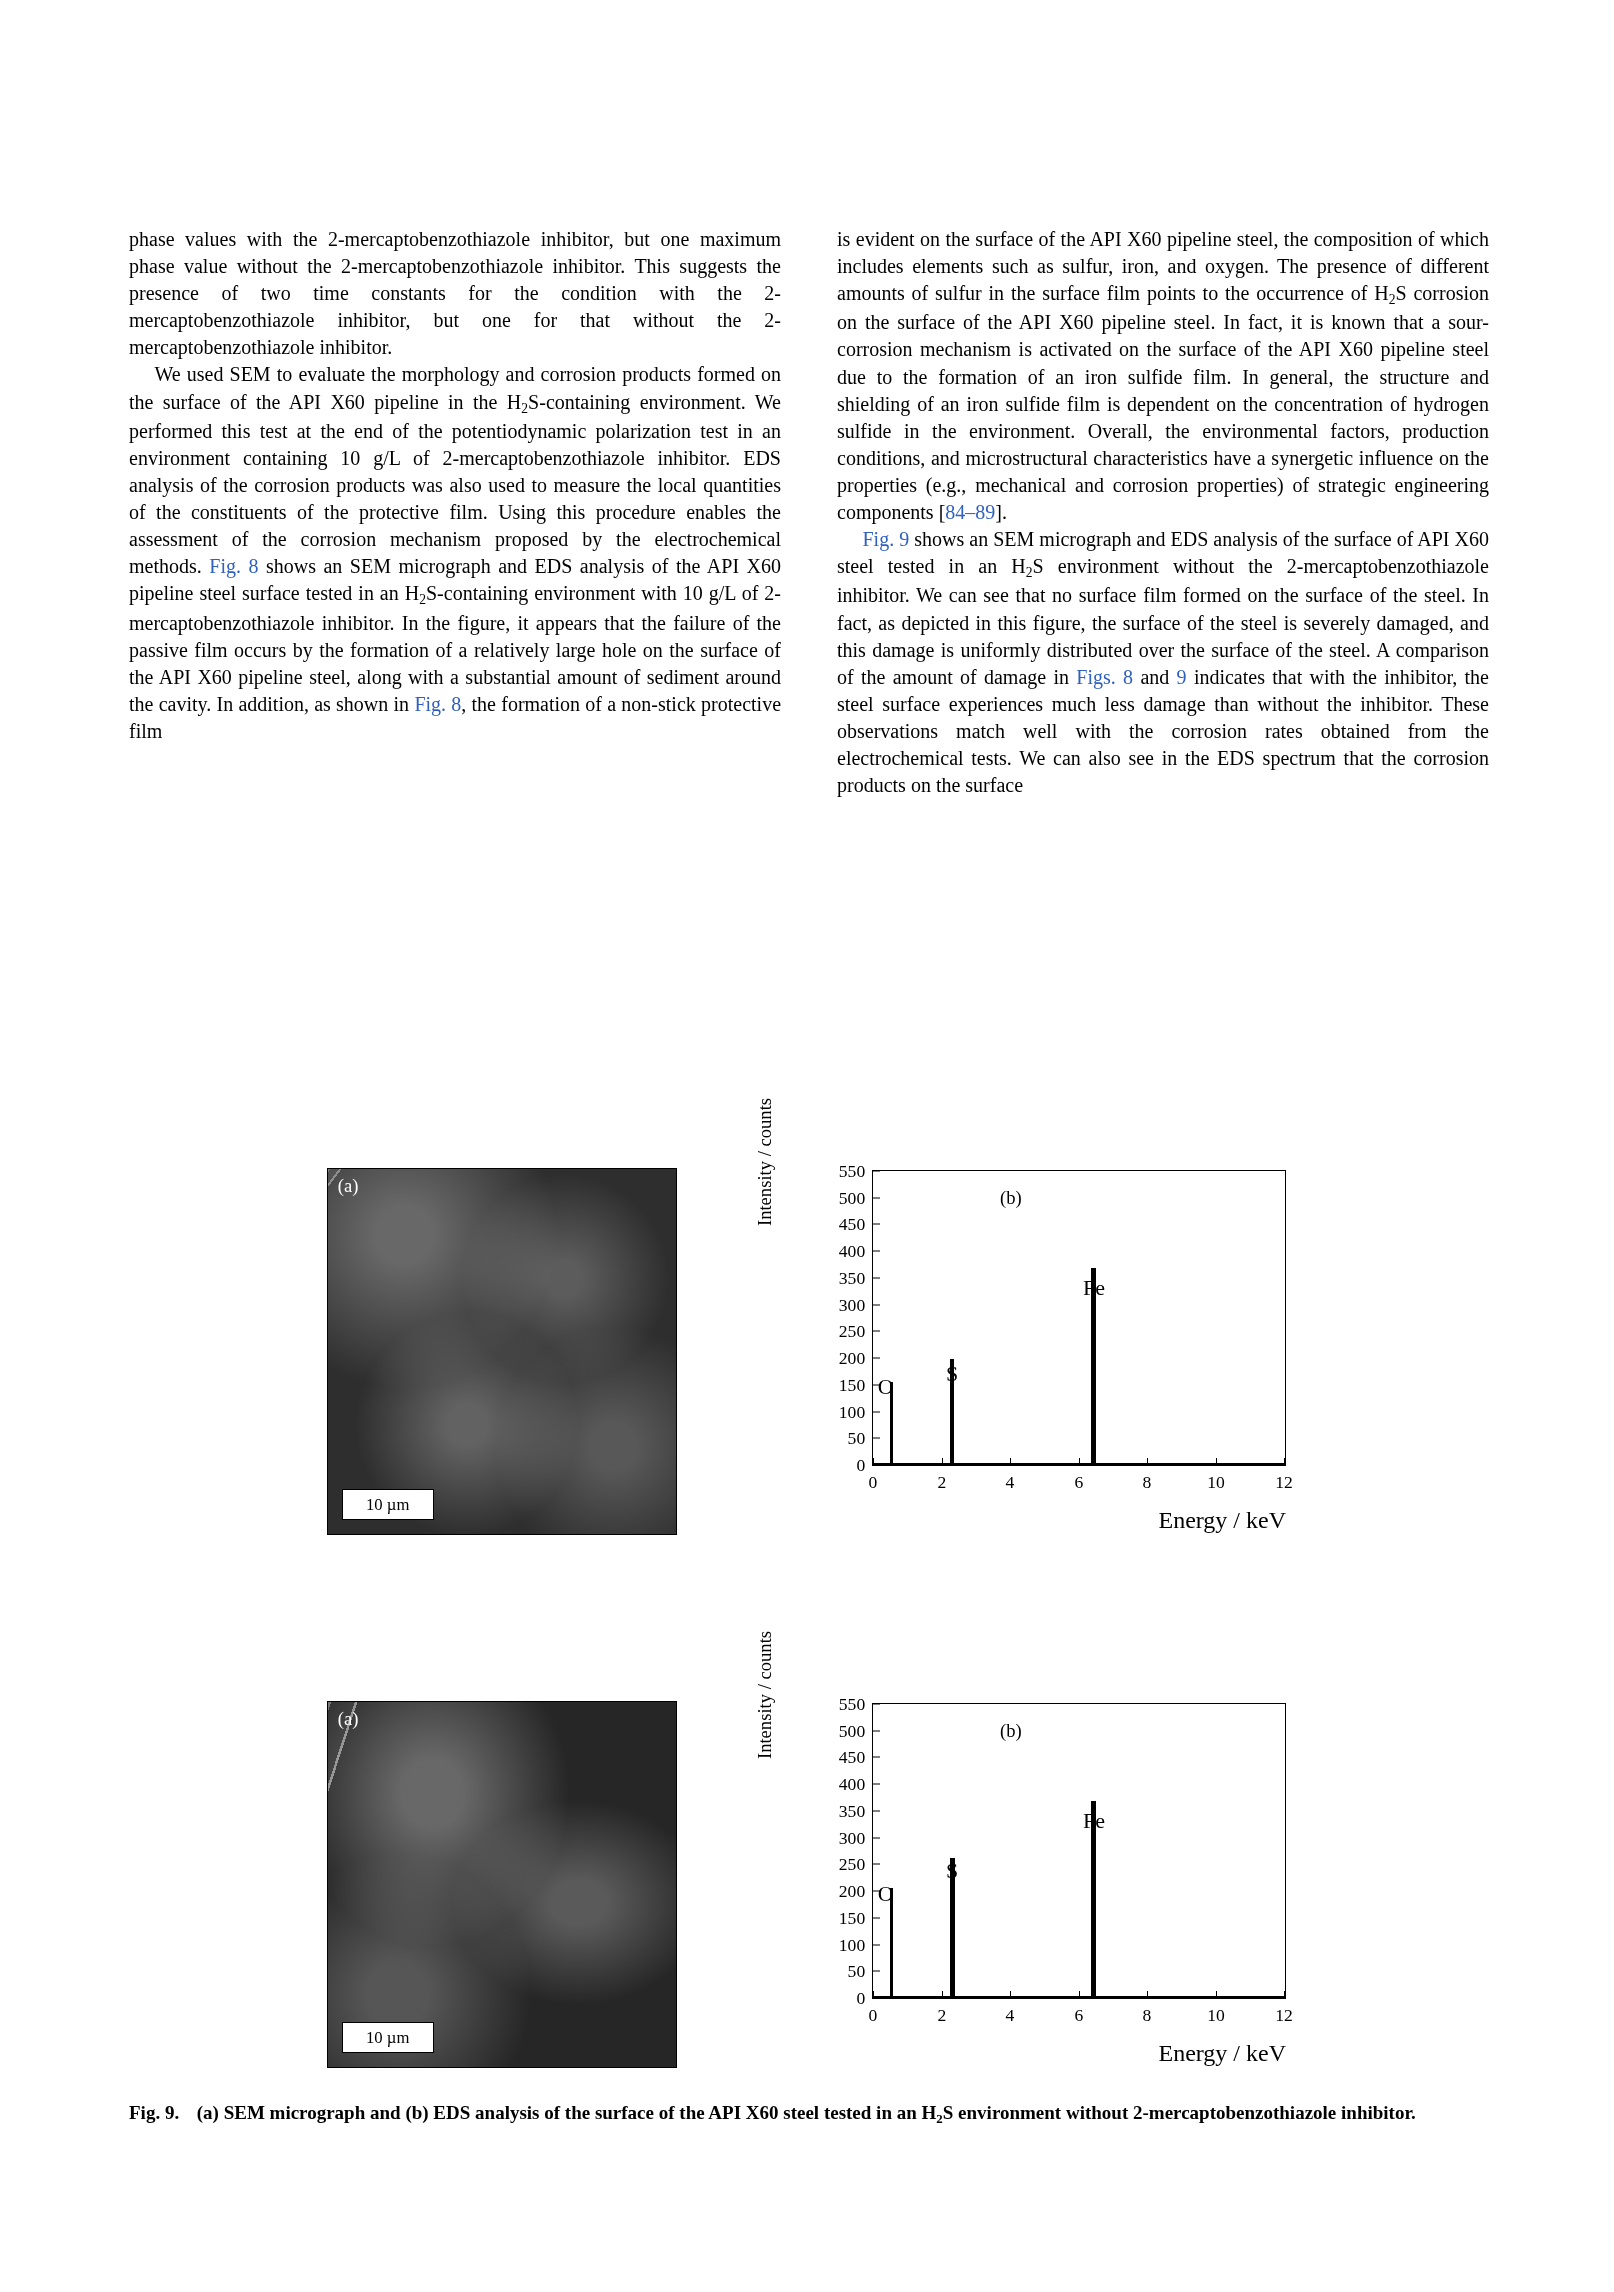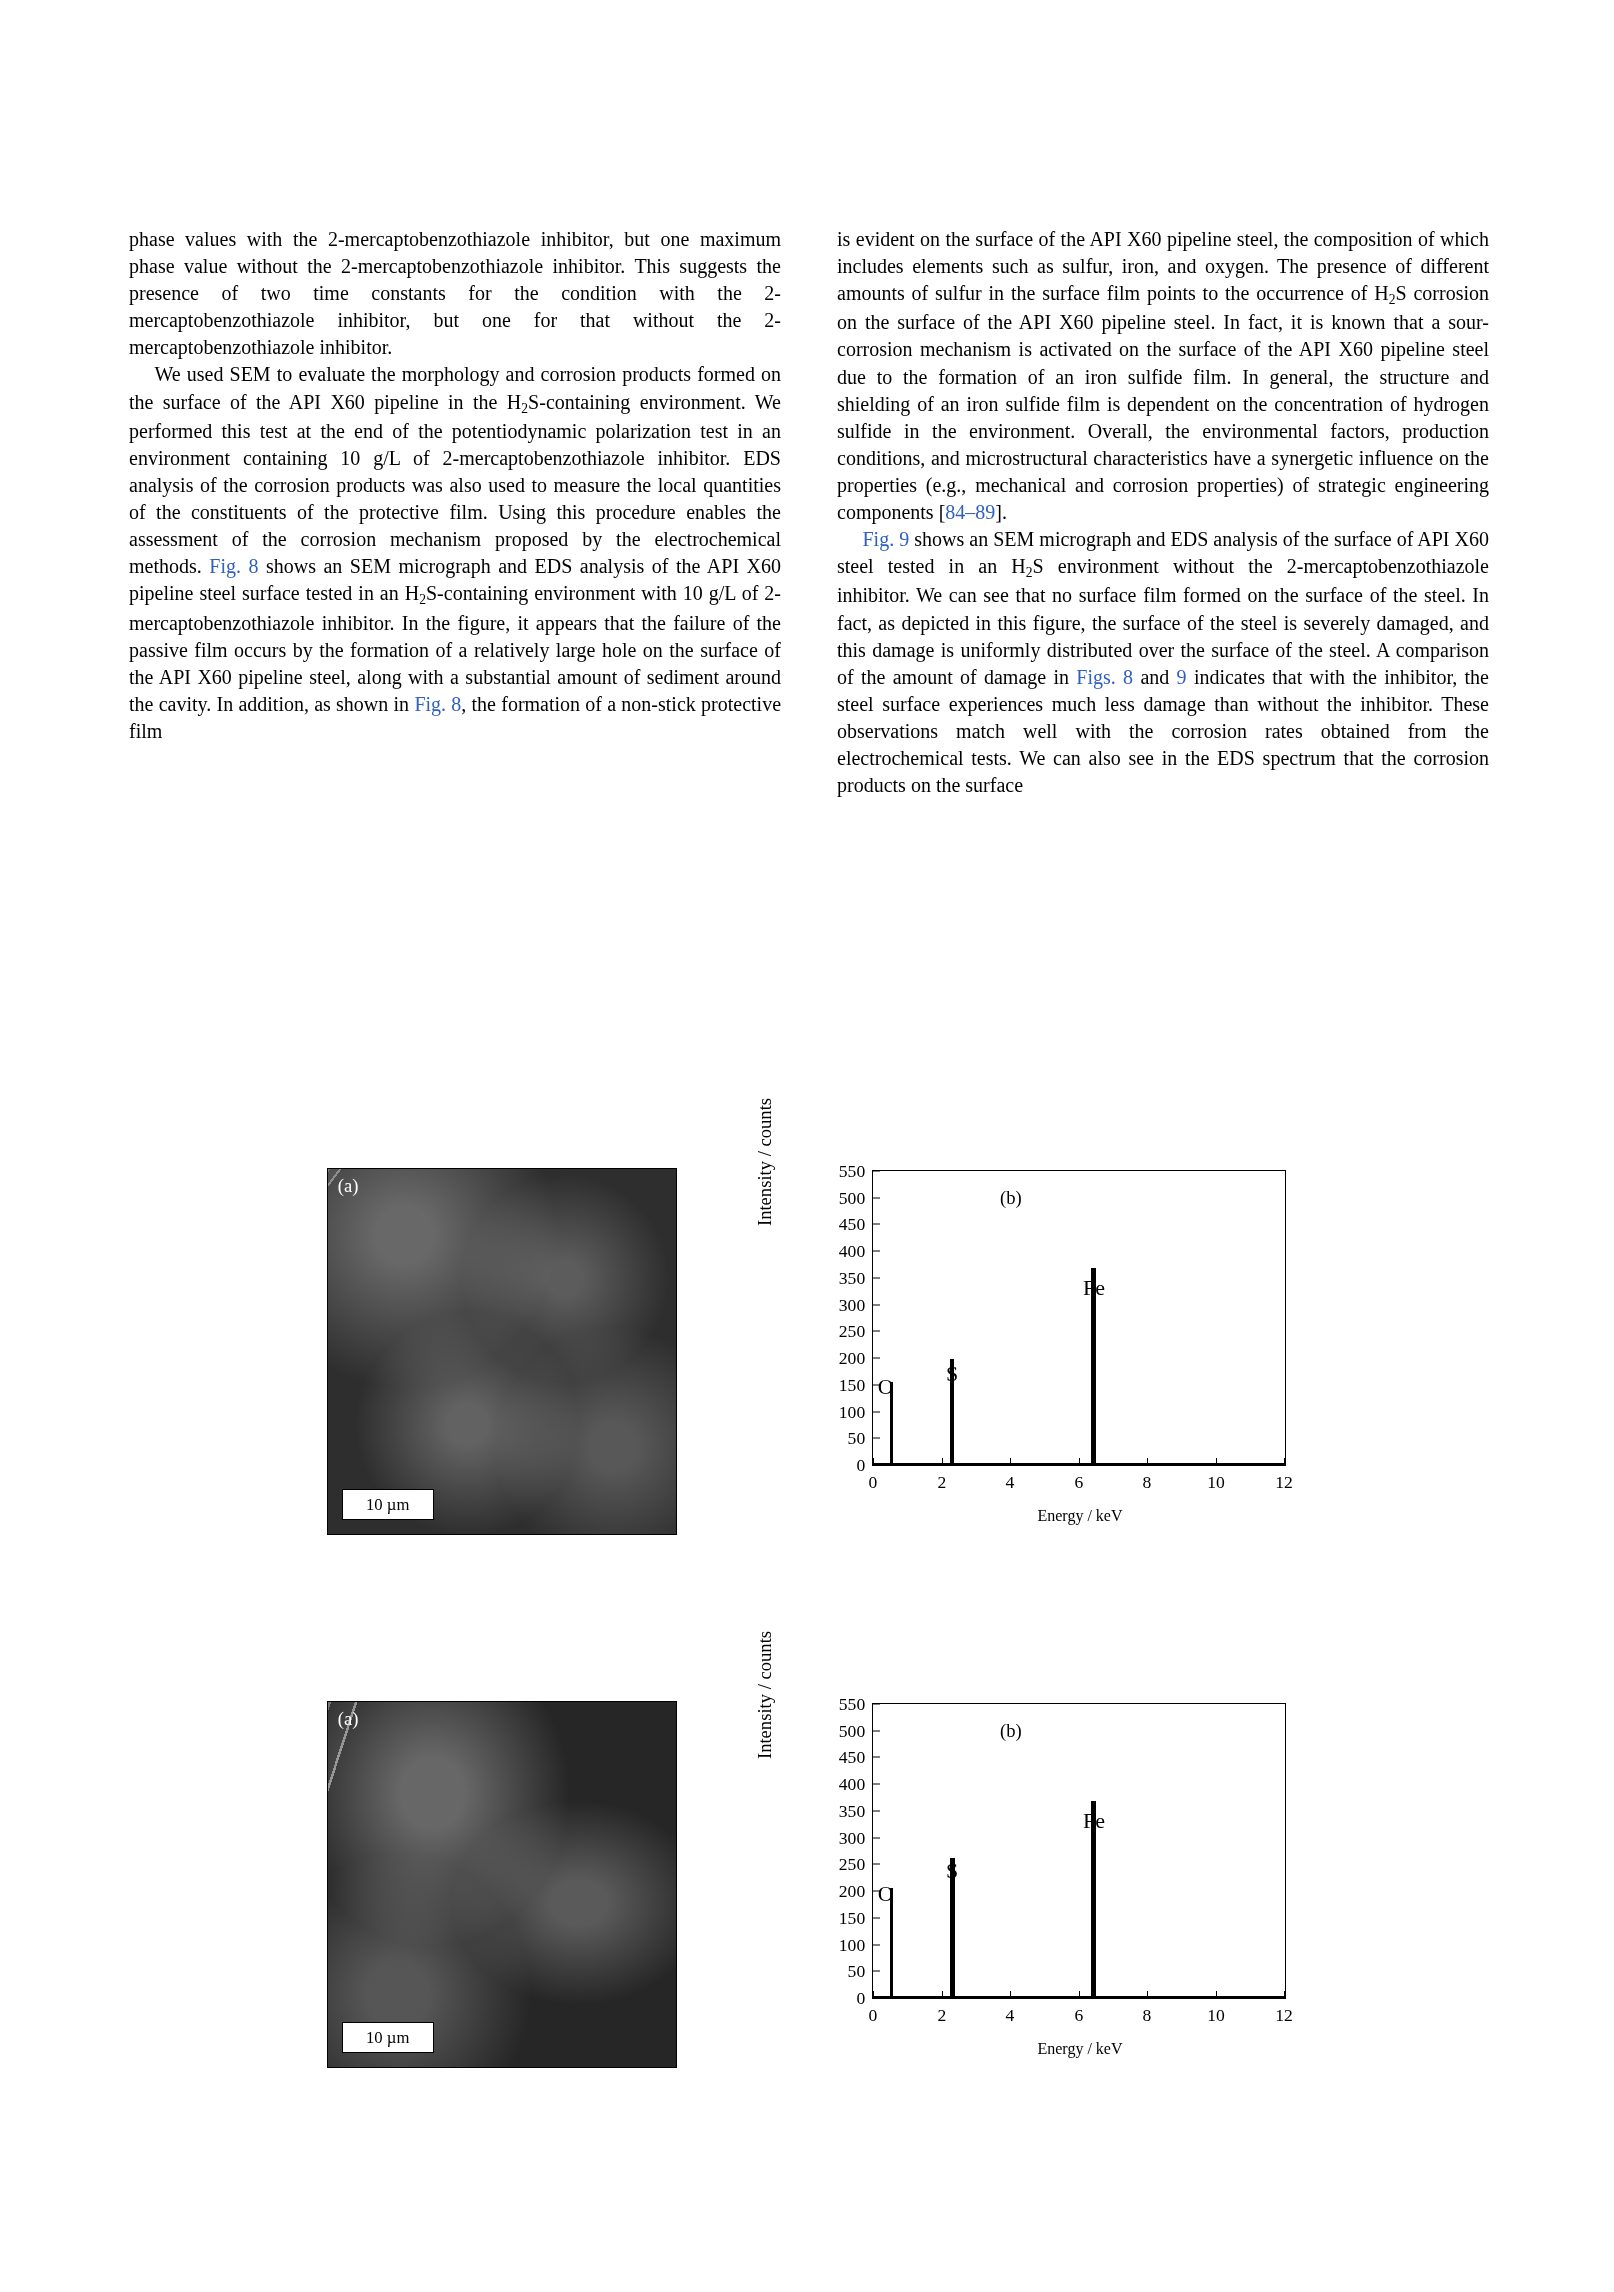--- a/index.html
+++ b/index.html
@@ -146,22 +146,22 @@
     transform: rotate(-90deg);
     transform-origin: 0 0;
     font-size: 18.6px;
     text-align: center;
   }
   .chart .xlabel {
     position: absolute;
     left: 118px;
     top: 345px;
     width: 412px;
-    text-align: center;
-    font-size: 16px;
+    text-align: right;
+    font-size: 24px;
   }
   .chart .plot {
     position: absolute;
     left: 116px;
     top: 7.8px;
     width: 412px;
     height: 294px;
     border: 1px solid #000;
     background: #fff;
   }
@@ -365,15 +365,18 @@
           <div class="peaklabel" style="left:12.7px;top:147px">O</div>
           <div class="peak" style="left:77px;width:4.9px;height:140px;"></div>
           <div class="peaklabel" style="left:79px;top:124px">S</div>
           <div class="peak" style="left:218px;width:4.9px;height:197px;"></div>
           <div class="peaklabel" style="left:221px;top:74px">Fe</div>
         </div>
       </div>
     </div>
   </div>
 
+  <div class="caption" id="fig9caption">
+    <span class="tag">Fig. 9.</span><span>(a) SEM micrograph and (b) EDS analysis of the surface of the API X60 steel tested in an H</span><sub>2</sub><span>S environment without 2-mercaptobenzothiazole inhibitor.</span>
+  </div>
 
 </div>
 
 
 </body></html>

